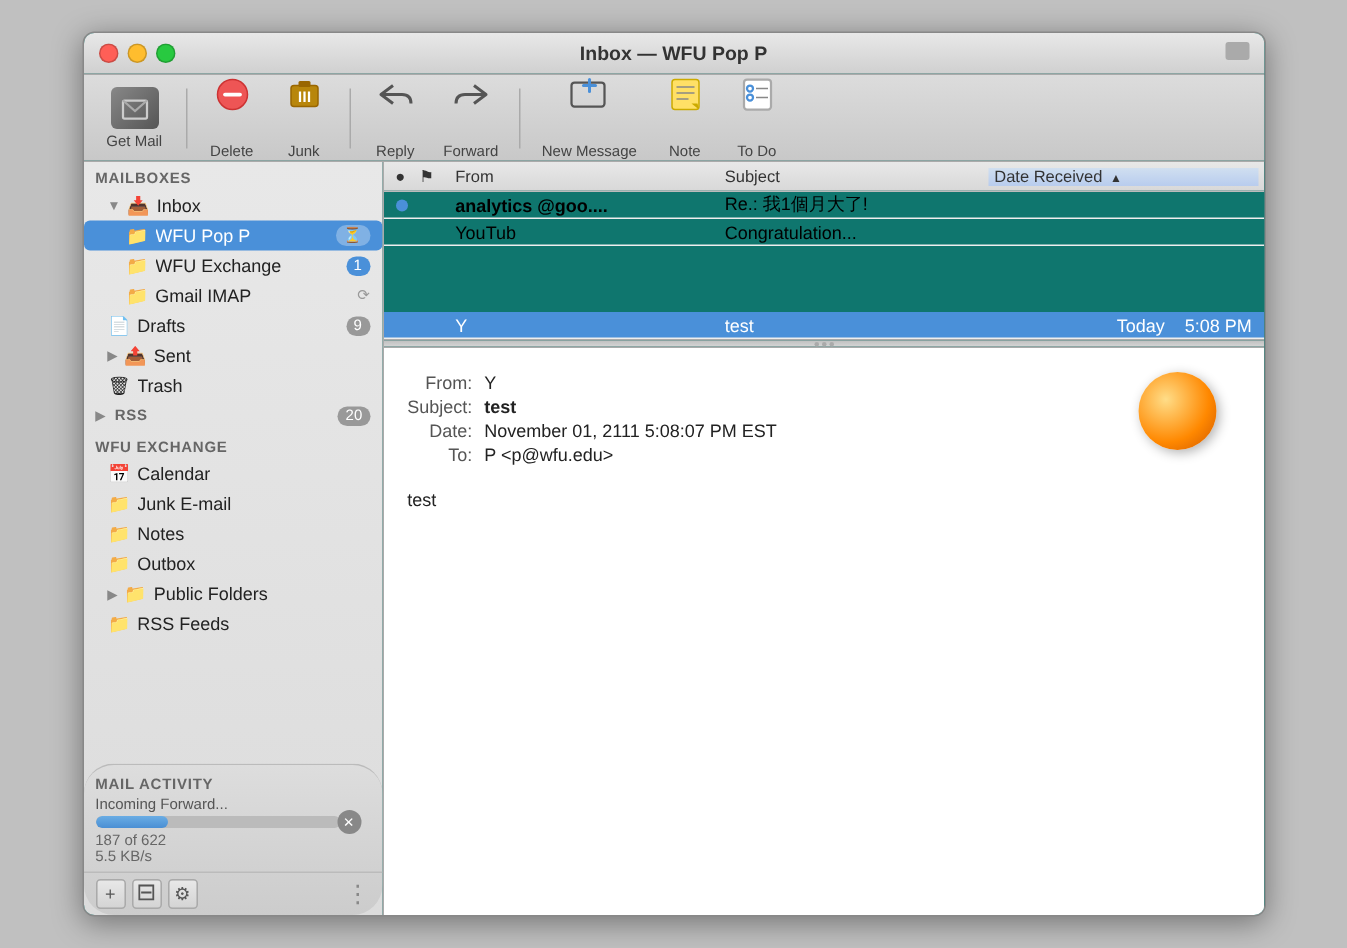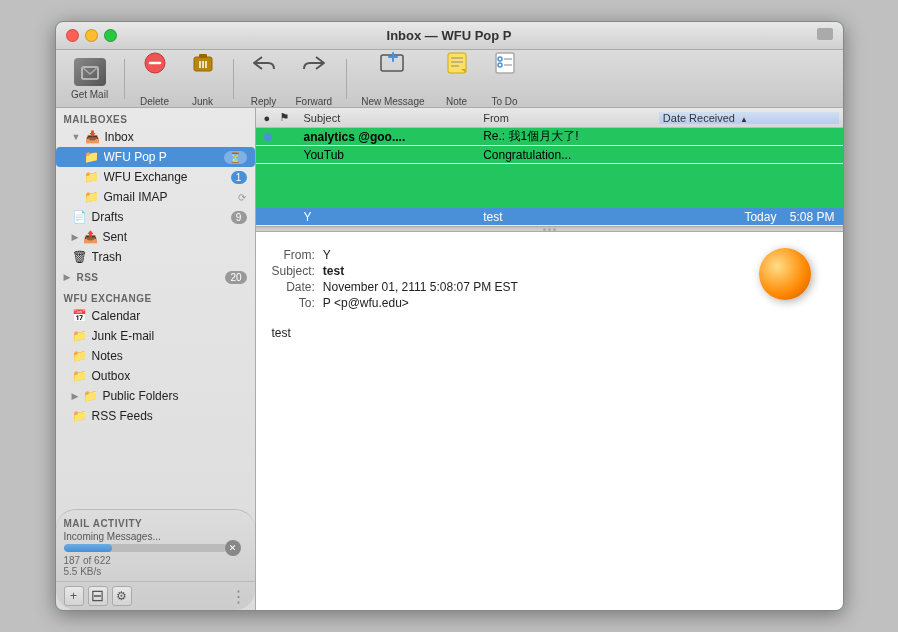--- a/index.html
+++ b/index.html
@@ -10,21 +10,21 @@
       display: flex;
       justify-content: center;
       align-items: center;
       width: 898px;
       height: 632px;
     }
 
     .window {
       width: 789px;
       height: 590px;
-      background: #22c55e;
+      background: #0f766e;
       border-radius: 8px;
       box-shadow: 0 4px 20px rgba(0,0,0,0.4);
       display: flex;
       flex-direction: column;
       overflow: hidden;
       border: 1px solid #888;
     }
 
     
     .title-bar {
@@ -676,21 +676,21 @@
 
         <div class="sidebar-item indent-1">
           <span class="sidebar-icon">📁</span>
           <span class="sidebar-label">RSS Feeds</span>
         </div>
       </div>
 
       <div class="sidebar-bottom">
         <div class="mail-activity">
           <div class="sidebar-section-header" style="padding:4px 0 2px 0;">MAIL ACTIVITY</div>
-          <div class="activity-label">Incoming Messages...</div>
+          <div class="activity-label">Incoming Forward...</div>
           <div style="position:relative;margin-right:20px;">
             <div class="progress-bar-container">
               <div class="progress-bar-fill" style="width:30%;"></div>
             </div>
             <div class="progress-cancel">✕</div>
           </div>
           <div class="activity-stats">
             <span>187 of 622</span>
             <span>5.5 KB/s</span>
           </div>
@@ -703,22 +703,22 @@
           <div style="font-size:16px;color:#888;cursor:pointer;">⋮</div>
         </div>
       </div>
     </div>
 
     <div class="right-panel">
 
       <div class="message-list-header">
         <div class="col-header">●</div>
         <div class="col-header">⚑</div>
+        <div class="col-header">From</div>
         <div class="col-header">Subject</div>
-        <div class="col-header">From</div>
         <div class="col-header sorted">
           <span>Date Received</span>
           <span class="sort-arrow">▲</span>
         </div>
       </div>
 
       <div class="message-list" style="height:56px;">
 
         <div class="message-row unread">
           <div class="dot-cell">

